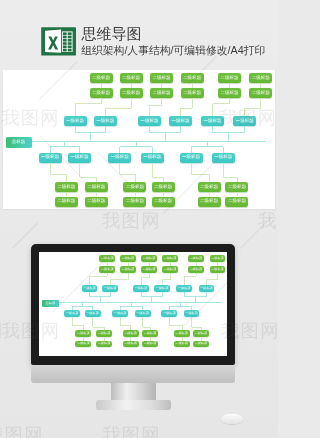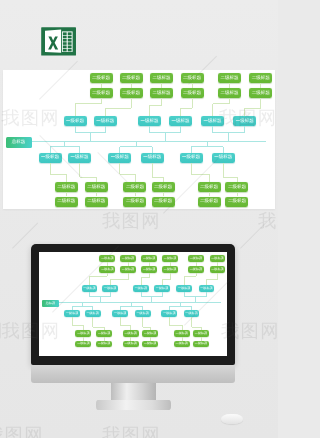--- a/index.html
+++ b/index.html
@@ -87,20 +87,22 @@
             <rect x="66.8" y="38.0" width="9.8" height="6.6"></rect>
           <rect x="54.6" y="46.2" width="9.6" height="6.6"></rect>
             <rect x="66.8" y="46.2" width="9.8" height="6.6"></rect>
           <rect x="54.6" y="54.4" width="9.6" height="6.6"></rect>
             <rect x="66.8" y="54.4" width="9.8" height="6.6"></rect>
         </g>
         <path d="M10 9.5 L50.3 6.2 L50.3 64.6 L10 62.3 Z" fill="#ffffff"></path>
         <path d="M18.5 19 L25.8 19 L30.4 28.1 L35.2 19 L42.2 19 L34.1 33.3 L43 49 L35.6 49 L30.3 38.6 L25 49 L17.8 49 L26.5 33.4 Z" transform="translate(0,3.5) scale(1.0 1.08)" fill="#1e6e43"></path>
       </svg>
     </div>
+    <div id="title">思维导图</div>
+    <div id="subtitle">组织架构/人事结构/可编辑修改/A4打印</div>
   </div>
 
   <div id="card">
     <div class="dg" id="dg1">
         <div class="lineH" style="left: 29px; top: 71.15px; width: 234.5px; height: 0.7px; background: rgb(169, 230, 226);"></div>
         <div class="node n-root" style="left: 3px; top: 67px; width: 26px; height: 11px; border-radius: 1.5px;">
           <span class="ntxt" style="font-size: 4.5px;">总标题</span>
         </div>
         <div class="node n-green" style="left: 87.1px; top: 3px; width: 23px; height: 10px;">
           <span class="ntxt" style="font-size: 4.5px;">二级标题</span>

